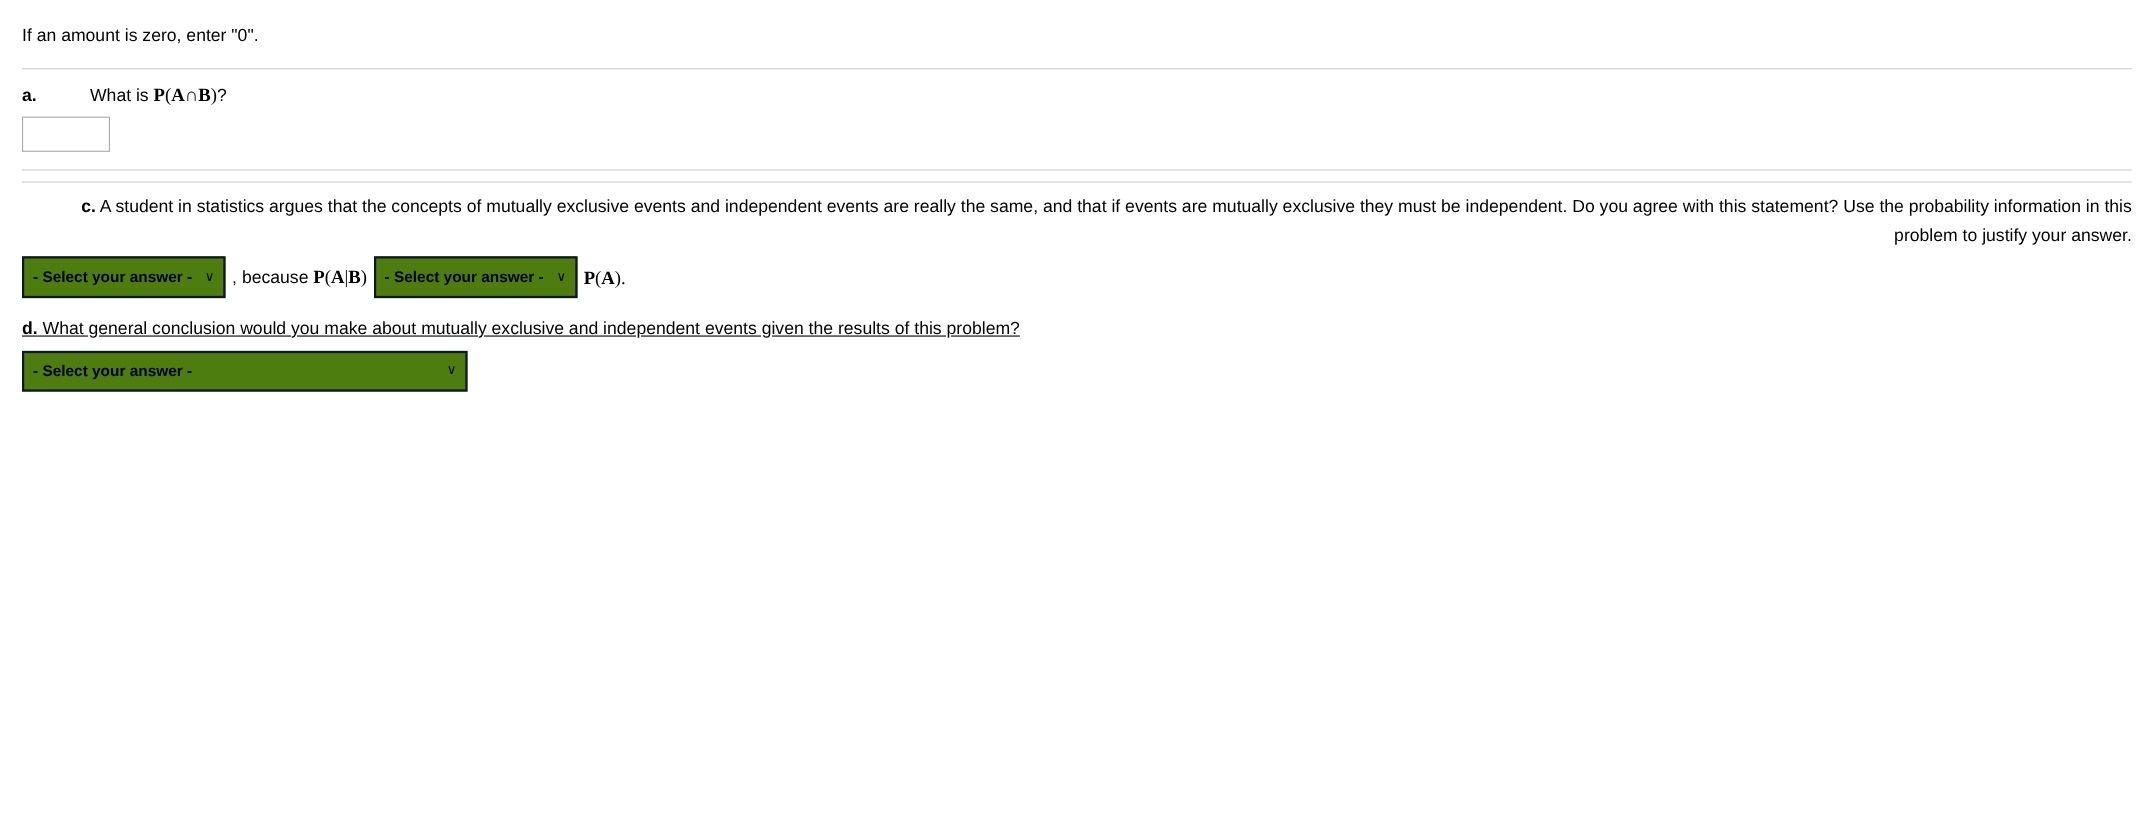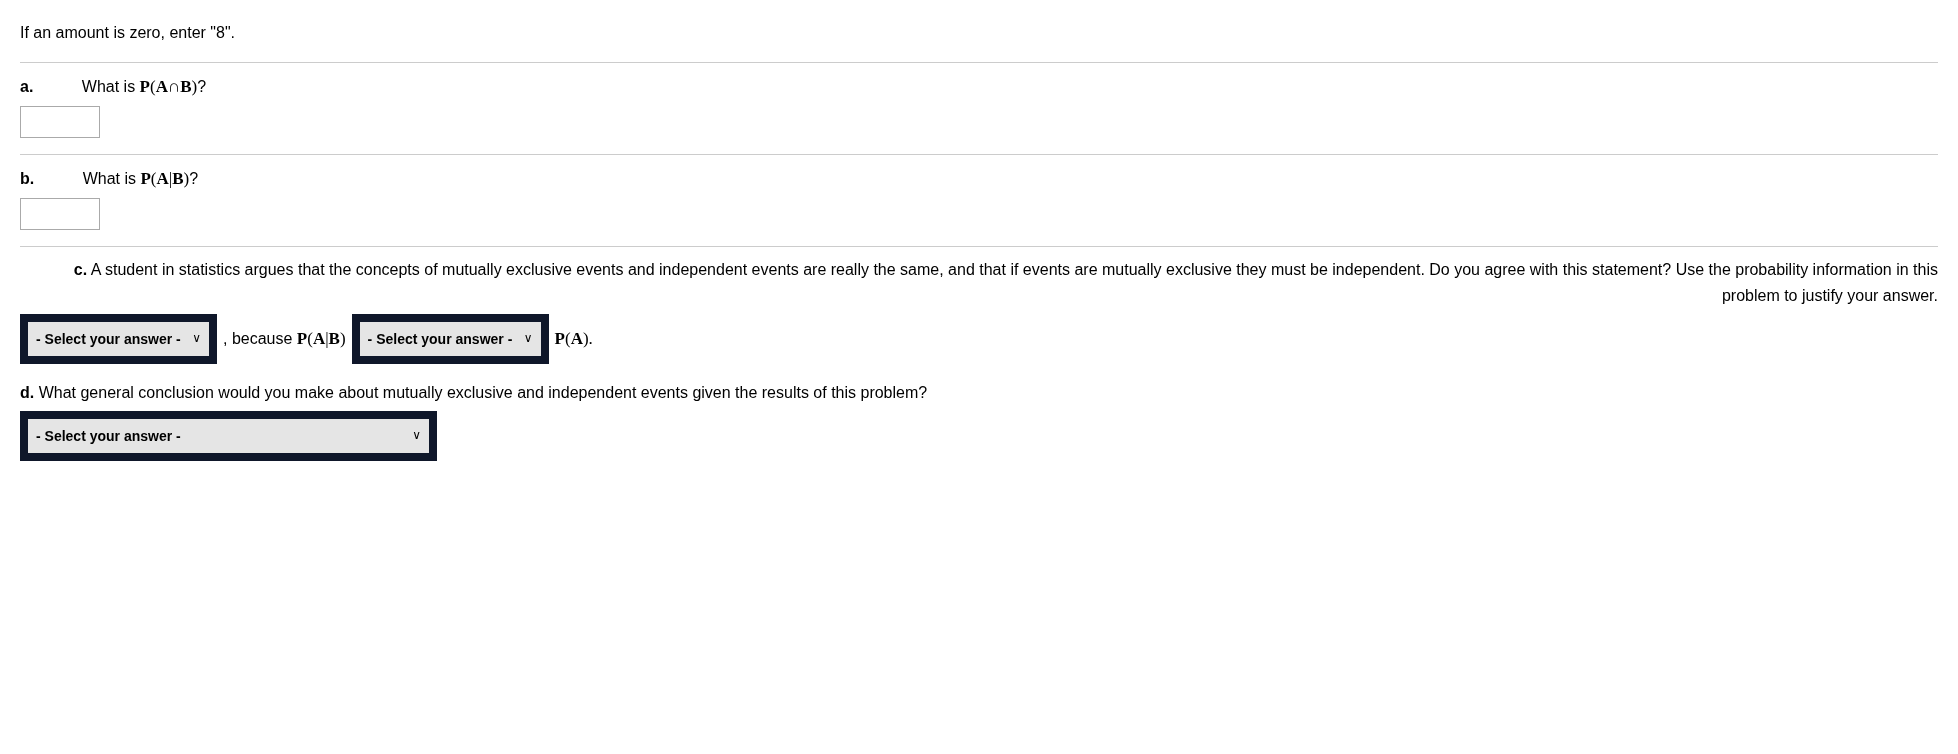--- a/index.html
+++ b/index.html
@@ -62,23 +62,23 @@
       display: flex;
       align-items: center;
       flex-wrap: wrap;
       gap: 6px;
       margin-top: 6px;
     }
 
     .select-wrapper {
       position: relative;
       display: inline-block;
-      border: 8px solid #0f172a;
+      border: 2px solid #0f172a;
       padding: 4px 28px 4px 8px;
-      background: #e5e5e5;
+      background: #4d7c0f;
       min-width: 180px;
     }
 
     .select-wrapper::after {
       content: "∨";
       position: absolute;
       right: 8px;
       top: 50%;
       transform: translateY(-50%);
       font-size: 12px;
@@ -111,59 +111,51 @@
 
     .question-c-text {
       font-size: 16px;
       margin-bottom: 6px;
       text-align: right;
     }
 
     .question-d-text {
       font-size: 16px;
       margin-bottom: 6px;
+      text-decoration: underline;
     }
 
     
     .formula {
       font-family: "Times New Roman", Times, serif;
       font-size: 17px;
     }
   </style>
 </head>
 <body>
 
 <div>
 
 
-  <p class="zero-note">If an amount is zero, enter "8".</p>
+  <p class="zero-note">If an amount is zero, enter "0".</p>
 
   <hr class="divider">
 
   <div class="question-block">
     <div>
       <span class="bold-label">a.</span>
       <span class="question-text">
         What is <span class="formula"><strong>P</strong>(<strong>A</strong>∩<strong>B</strong>)</span>?
       </span>
     </div>
     <input type="text" class="input-field" value="" style="">
   </div>
 
   <hr class="divider">
 
-  <div class="question-block">
-    <div>
-      <span class="bold-label">b.</span>
-      <span class="question-text">
-        What is <span class="formula"><strong>P</strong>(<strong>A</strong>|<strong>B</strong>)</span>?
-      </span>
-    </div>
-    <input type="text" class="input-field" value="" style="">
-  </div>
 
   <hr class="divider">
 
   <div class="question-block">
     <div class="question-c-text">
       <span class="bold-label">c.</span>
       A student in statistics argues that the concepts of mutually exclusive events and independent events are really the same, and that if events are mutually
       exclusive they must be independent. Do you agree with this statement? Use the probability information in this problem to justify your answer.
     </div>
     <div class="inline-row">

